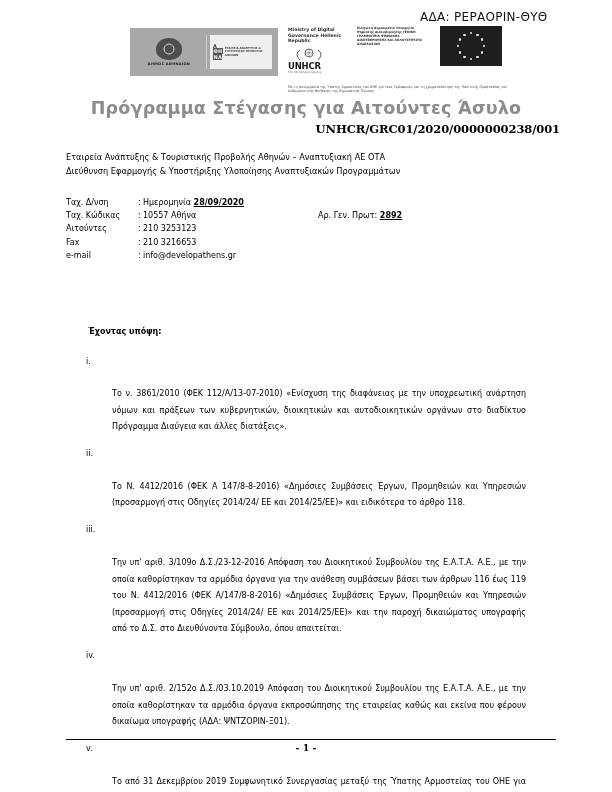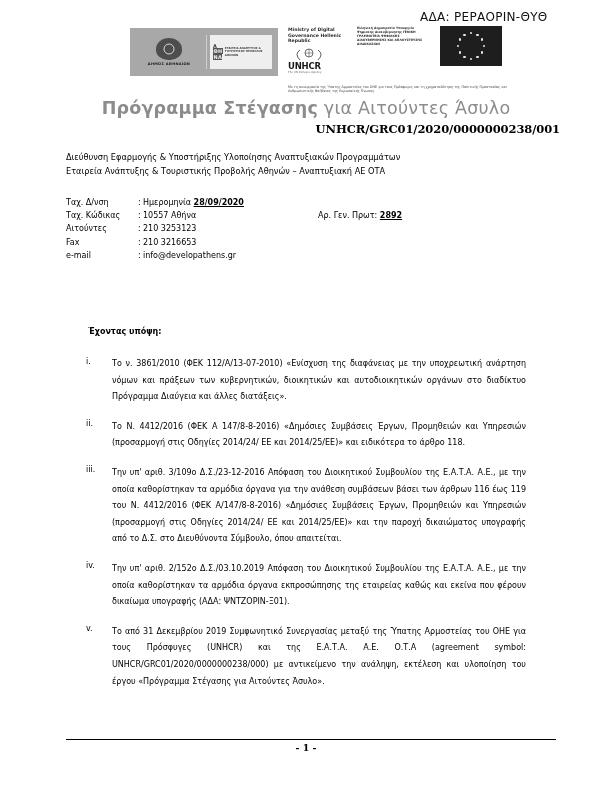--- a/index.html
+++ b/index.html
@@ -159,21 +159,21 @@
   .program-title {
     position: absolute;
     top: 98px; left: 0; right: 0;
     text-align: center;
     font-family: "DejaVu Sans", sans-serif;
     font-size: 17.5px;
     font-weight: bold;
     color: #8c8c8c;
     letter-spacing: 0.2px;
   }
-  .program-title .light { font-weight: normal; }
+  .program-title .light { font-weight: bold; }
 
   .ref-no {
     position: absolute;
     top: 122px; right: 52px;
     font-family: "DejaVu Serif", serif;
     font-size: 11.5px;
     font-weight: bold;
     color: #000;
     letter-spacing: -0.1px;
   }
@@ -234,20 +234,21 @@
     font-size: 8px;
     font-style: normal;
     padding-top: 0.5px;
   }
   .clause-body {
     flex: 1;
     font-size: 8px;
     line-height: 16.6px;
     text-align: justify;
     text-justify: inter-word;
+    margin-top: 30px;
   }
 
   
   .footer-rule {
     position: absolute;
     left: 66px; right: 56px; top: 739px;
     border-top: 1.1px solid #000;
   }
   .footer-page {
     position: absolute;
@@ -321,22 +322,22 @@
     <div class="caption">Με τη συνεργασία της Ύπατης Αρμοστείας του ΟΗΕ για τους Πρόσφυγες και τη χρηματοδότηση της Πολιτικής Προστασίας και Ανθρωπιστικής Βοήθειας της Ευρωπαϊκής Ένωσης</div>
   </div>
 
   <div class="program-title">
     <span>Πρόγραμμα Στέγασης</span><span class="light"> για Αιτούντες Άσυλο</span>
   </div>
 
   <div class="ref-no">UNHCR/GRC01/2020/0000000238/001</div>
 
   <div class="org-block">
+    <div>Εταιρεία Ανάπτυξης &amp; Τουριστικής Προβολής Αθηνών – Αναπτυξιακή ΑΕ ΟΤΑ</div>
     <div>Διεύθυνση Εφαρμογής &amp; Υποστήριξης Υλοποίησης Αναπτυξιακών Προγραμμάτων</div>
-    <div>Εταιρεία Ανάπτυξης &amp; Τουριστικής Προβολής Αθηνών – Αναπτυξιακή ΑΕ ΟΤΑ</div>
   </div>
 
   <div class="contact" id="contact-block">
       <div class="contact-row">
         <div class="c-label">Ταχ. Δ/νση</div>
         <div class="c-colon">:</div>
         <div class="c-right"><span>Ημερομηνία </span><b>28/09/2020</b></div>
       </div>
       <div class="contact-row">
         <div class="c-label">Ταχ. Κώδικας</div>

